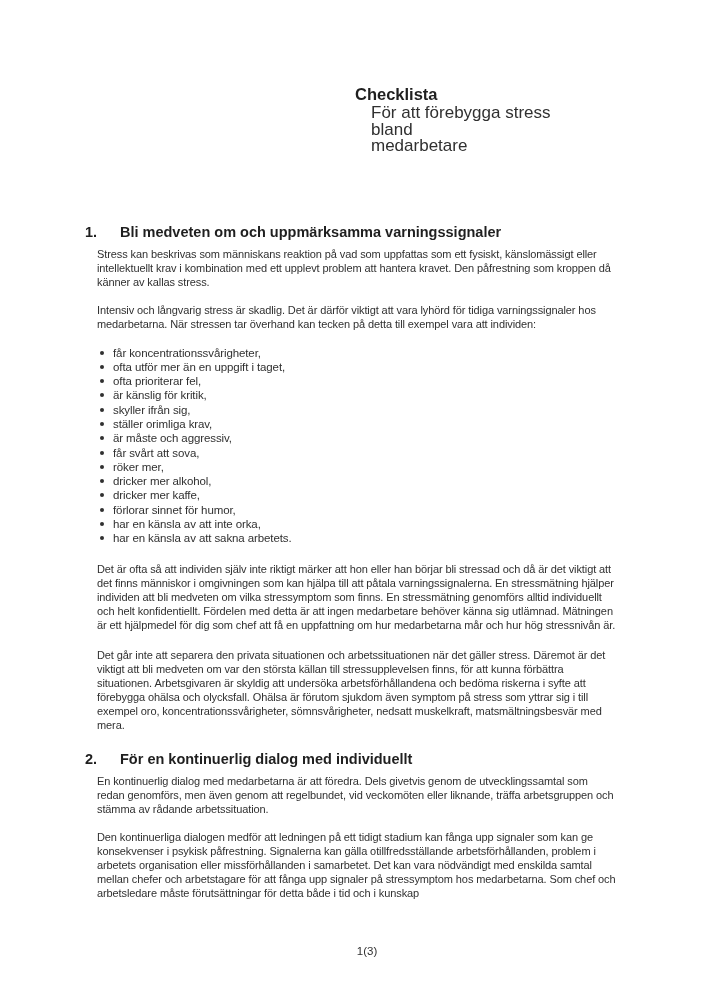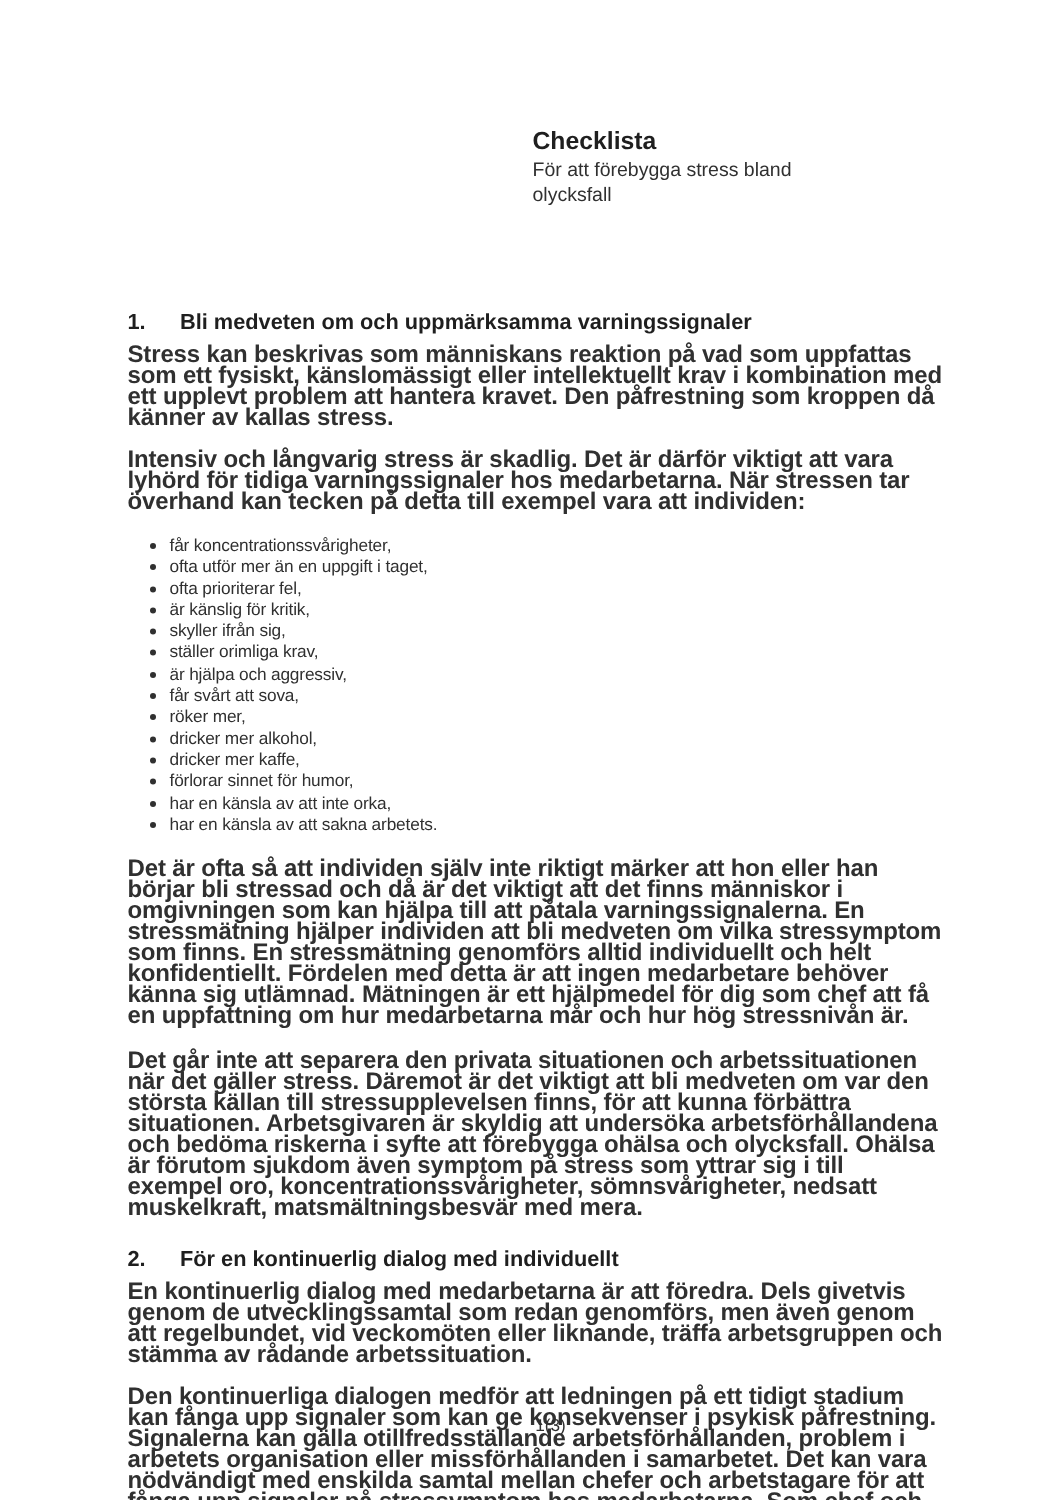--- a/index.html
+++ b/index.html
@@ -27,44 +27,43 @@
     width: 230px;
   }
   .doc-title {
     font-size: 16.5px;
     font-weight: bold;
     color: #1f1f1f;
     line-height: 19px;
     margin: 0;
   }
   .doc-subtitle {
-    font-size: 13px;
+    font-size: 17px;
     line-height: 16.5px;
-    margin: 1px 0 0 0;
+    margin: 1px 0 0 16px;
   }
   .section-heading {
     display: flex;
     font-size: 14.5px;
     font-weight: bold;
     color: #1f1f1f;
     line-height: 17px;
     margin: 0;
   }
   .section-heading .sec-num {
     width: 35px;
     flex: 0 0 35px;
   }
   .heading-1 { margin-top: 69px; }
   .heading-2 { margin-top: 19px; }
   .para {
-    font-size: 16px;
+    font-size: 11px;
     line-height: 14px;
     letter-spacing: -0.1px;
-    margin: 0;
-    font-weight: bold;
+    margin: 12px;
   }
   .para-tight  { margin-top: 6px; }
   .para-space  { margin-top: 14px; }
   .para-space2 { margin-top: 16px; }
   .bullet-list {
     list-style: none;
     margin: 15px 0 0 0;
     padding: 0;
   }
   .bullet-list li {
@@ -97,40 +96,40 @@
 </head>
 <body>
 
 <div class="page">
   <div class="content">
 
     <div class="doc-header">
       <div class="doc-title">Checklista</div>
       <div class="doc-subtitle">
         <div>För att förebygga stress bland</div>
-        <div>olycksfall</div>
+        <div>medarbetare</div>
       </div>
     </div>
 
     <div class="section-heading heading-1">
       <span class="sec-num">1.</span>
       <span>Bli medveten om och uppmärksamma varningssignaler</span>
     </div>
 
     <p class="para para-tight">Stress kan beskrivas som människans reaktion på vad som uppfattas som ett fysiskt, känslomässigt eller intellektuellt krav i kombination med ett upplevt problem att hantera kravet. Den påfrestning som kroppen då känner av kallas stress.</p>
     <p class="para para-space">Intensiv och långvarig stress är skadlig. Det är därför viktigt att vara lyhörd för tidiga varningssignaler hos medarbetarna. När stressen tar överhand kan tecken på detta till exempel vara att individen:</p>
 
     <ul class="bullet-list">
       <li><span class="bullet-dot"></span><span>får koncentrationssvårigheter,</span></li>
       <li><span class="bullet-dot"></span><span>ofta utför mer än en uppgift i taget,</span></li>
       <li><span class="bullet-dot"></span><span>ofta prioriterar fel,</span></li>
       <li><span class="bullet-dot"></span><span>är känslig för kritik,</span></li>
       <li><span class="bullet-dot"></span><span>skyller ifrån sig,</span></li>
       <li><span class="bullet-dot"></span><span>ställer orimliga krav,</span></li>
-      <li><span class="bullet-dot"></span><span>är hjälpa och aggressiv,</span></li>
+      <li><span class="bullet-dot"></span><span>är måste och aggressiv,</span></li>
       <li><span class="bullet-dot"></span><span>får svårt att sova,</span></li>
       <li><span class="bullet-dot"></span><span>röker mer,</span></li>
       <li><span class="bullet-dot"></span><span>dricker mer alkohol,</span></li>
       <li><span class="bullet-dot"></span><span>dricker mer kaffe,</span></li>
       <li><span class="bullet-dot"></span><span>förlorar sinnet för humor,</span></li>
       <li><span class="bullet-dot"></span><span>har en känsla av att inte orka,</span></li>
       <li><span class="bullet-dot"></span><span>har en känsla av att sakna arbetets.</span></li>
     </ul>
 
     <p class="para para-space2">Det är ofta så att individen själv inte riktigt märker att hon eller han börjar bli stressad och då är det viktigt att det finns människor i omgivningen som kan hjälpa till att påtala varningssignalerna. En stressmätning hjälper individen att bli medveten om vilka stressymptom som finns. En stressmätning genomförs alltid individuellt och helt konfidentiellt. Fördelen med detta är att ingen medarbetare behöver känna sig utlämnad. Mätningen är ett hjälpmedel för dig som chef att få en uppfattning om hur medarbetarna mår och hur hög stressnivån är.</p>

